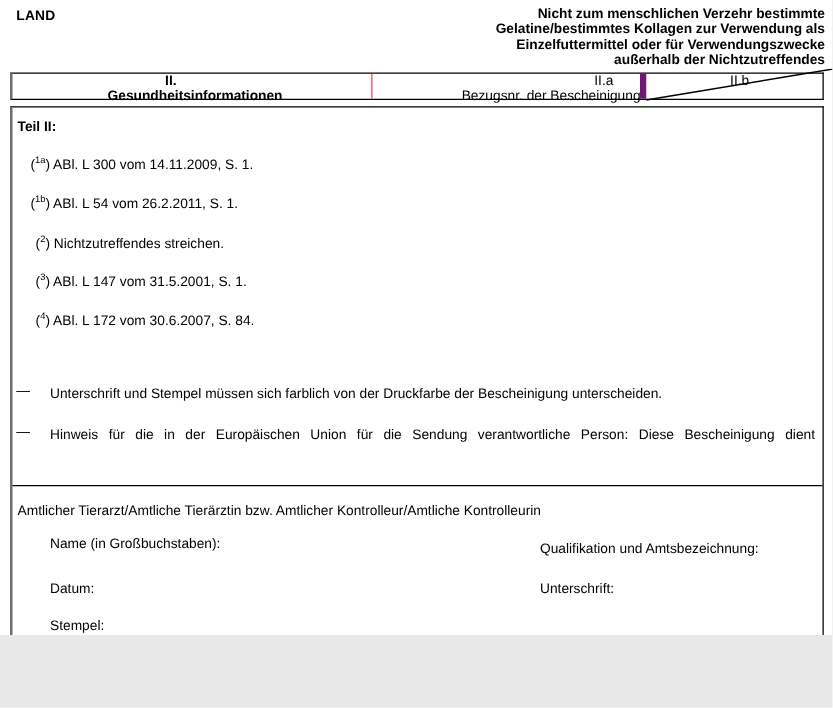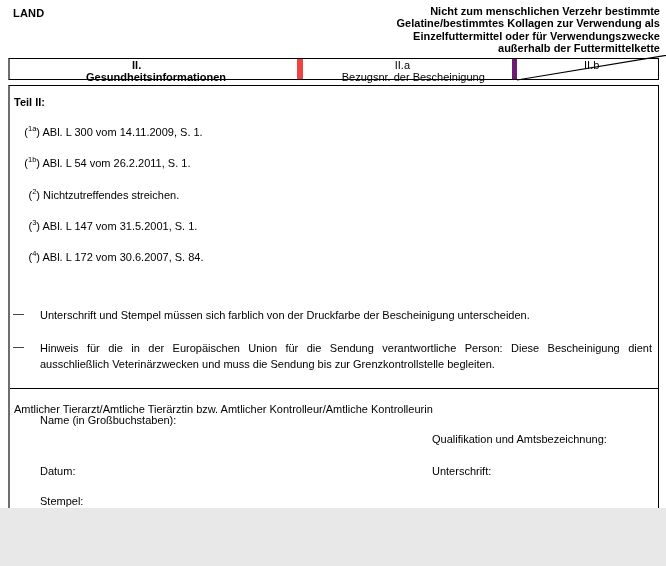--- a/index.html
+++ b/index.html
@@ -35,21 +35,21 @@
     border-right: 1px solid #000;
     border-left: 2px solid #6e6e6e;
   }
   .thead .cell {
     box-sizing: border-box;
     display: flex; align-items: center;
     overflow: visible;
     flex-direction: column;
   }
   .cell.c1 { width: 288px; padding-left: 5px; }
-  .cell.c2 { width: 216px; padding-left: 11px; border-left: 6px solid #ef4444; }
+  .cell.c2 { width: 216px; padding-left: 11px; border-left: 1px solid #ef4444; align-items: flex-end; }
   .cell.c3 { width: 146px; padding-left: 8px; border-left: 5px solid #701a75; position: relative; }
   .cell .num1 { display: inline-block; width: 48px; }
   .cell .num2 { display: inline-block; width: 37px; }
   .c3 .slash-svg { position: absolute; left: 0; top: -4px; pointer-events: none; }
 
   
   .mainbox {
     position: absolute; left: 8px; top: 85px;
     width: 651px; height: 467px;
     box-sizing: border-box;
@@ -79,21 +79,21 @@
 </head>
 <body>
 
 <div class="page">
 
   <div class="land">LAND</div>
   <div class="doc-title">
     <div>Nicht zum menschlichen Verzehr bestimmte</div>
     <div>Gelatine/bestimmtes Kollagen zur Verwendung als</div>
     <div>Einzelfuttermittel oder für Verwendungszwecke</div>
-    <div>außerhalb der Futtermittelkette</div>
+    <div>außerhalb der Nichtzutreffendes</div>
   </div>
 
   <div class="thead">
     <div class="cell c1">
       <span class="num1 bold">II.</span>
       <span class="bold">Gesundheitsinformationen</span>
     </div>
     <div class="cell c2">
       <span class="num2">II.a</span>
       <span>Bezugsnr. der Bescheinigung</span>
@@ -135,29 +135,28 @@
       <span class="dashmark">—</span>
       <span class="dashtext">
         <span>Unterschrift und Stempel müssen sich farblich von der Druckfarbe der Bescheinigung unterscheiden.</span>
       </span>
     </div>
 
     <div class="abs dashrow" style="top:254px">
       <span class="dashmark">—</span>
       <span class="dashtext">
         <span class="j-line" style="display:block">Hinweis für die in der Europäischen Union für die Sendung verantwortliche Person: Diese Bescheinigung dient</span>
-        <span style="display:block">ausschließlich Veterinärzwecken und muss die Sendung bis zur Grenzkontrollstelle begleiten.</span>
       </span>
     </div>
 
     <div class="abs sig-divider"></div>
 
     <div class="abs sig-heading">Amtlicher Tierarzt/Amtliche Tierärztin bzw. Amtlicher Kontrolleur/Amtliche Kontrolleurin</div>
 
-    <div class="abs sig-label-left" style="top:328px">Name (in Großbuchstaben):</div>
+    <div class="abs sig-label-left" style="top:343px">Name (in Großbuchstaben):</div>
     <div class="abs sig-label-right" style="top:347px">Qualifikation und Amtsbezeichnung:</div>
 
     <div class="abs sig-label-left" style="top:379px">Datum:</div>
     <div class="abs sig-label-right" style="top:379px">Unterschrift:</div>
 
     <div class="abs sig-label-left" style="top:409px">Stempel:</div>
 
   </div>
 </div>
 

